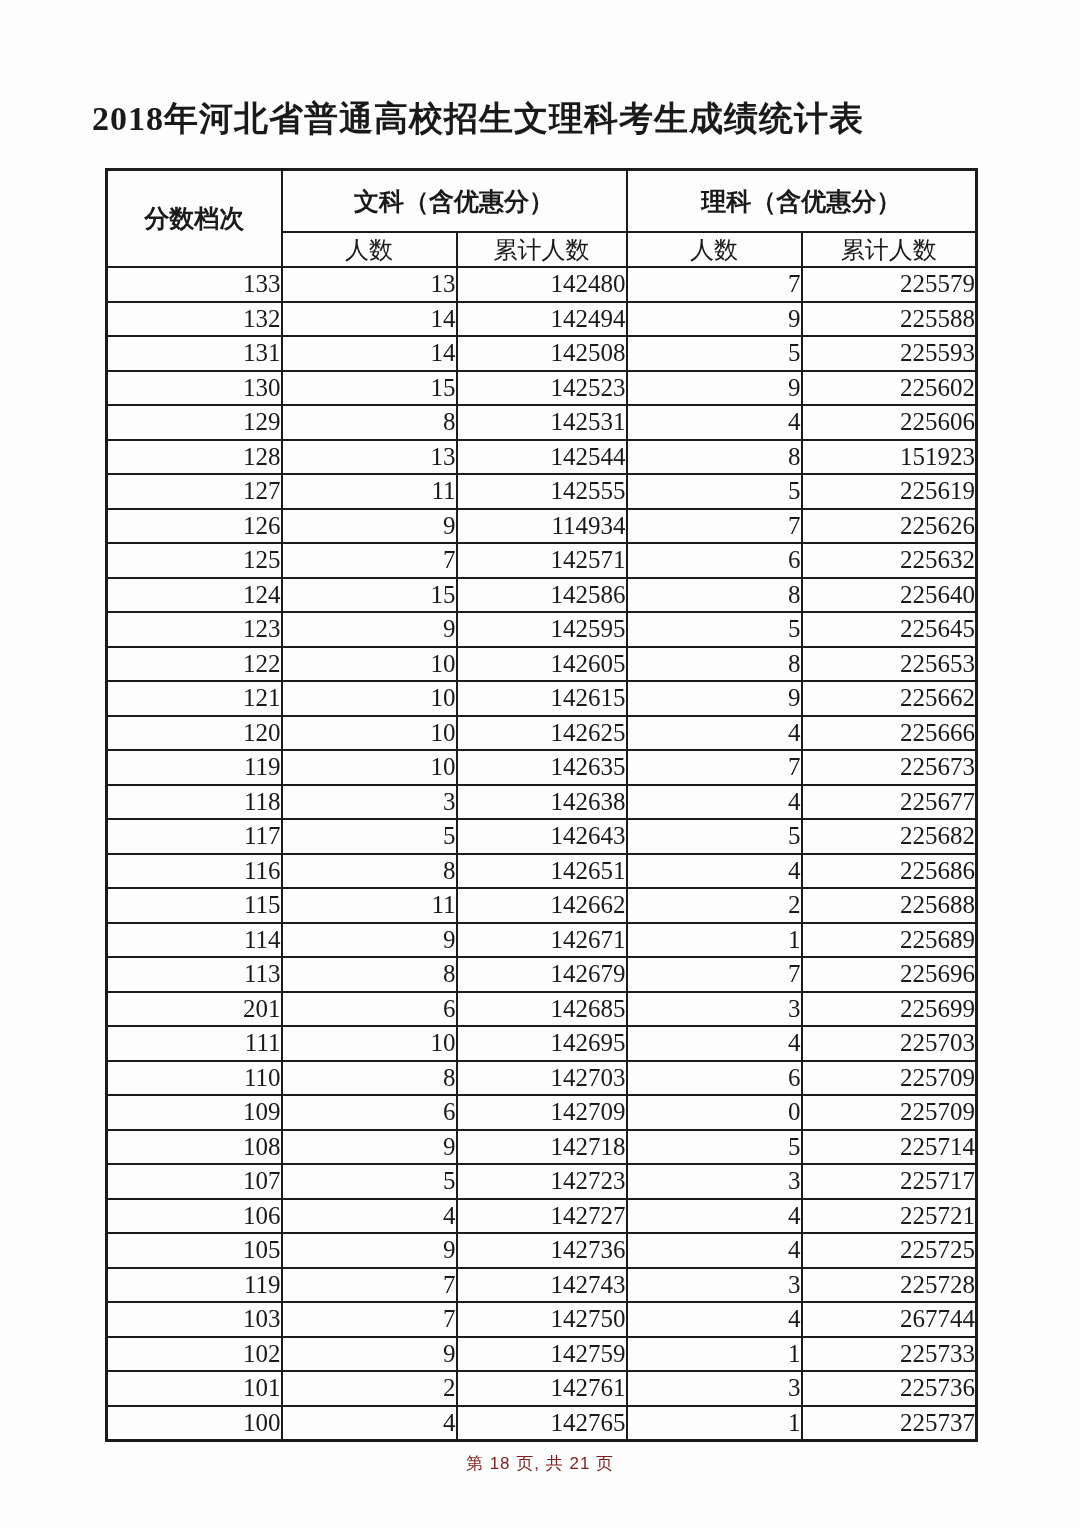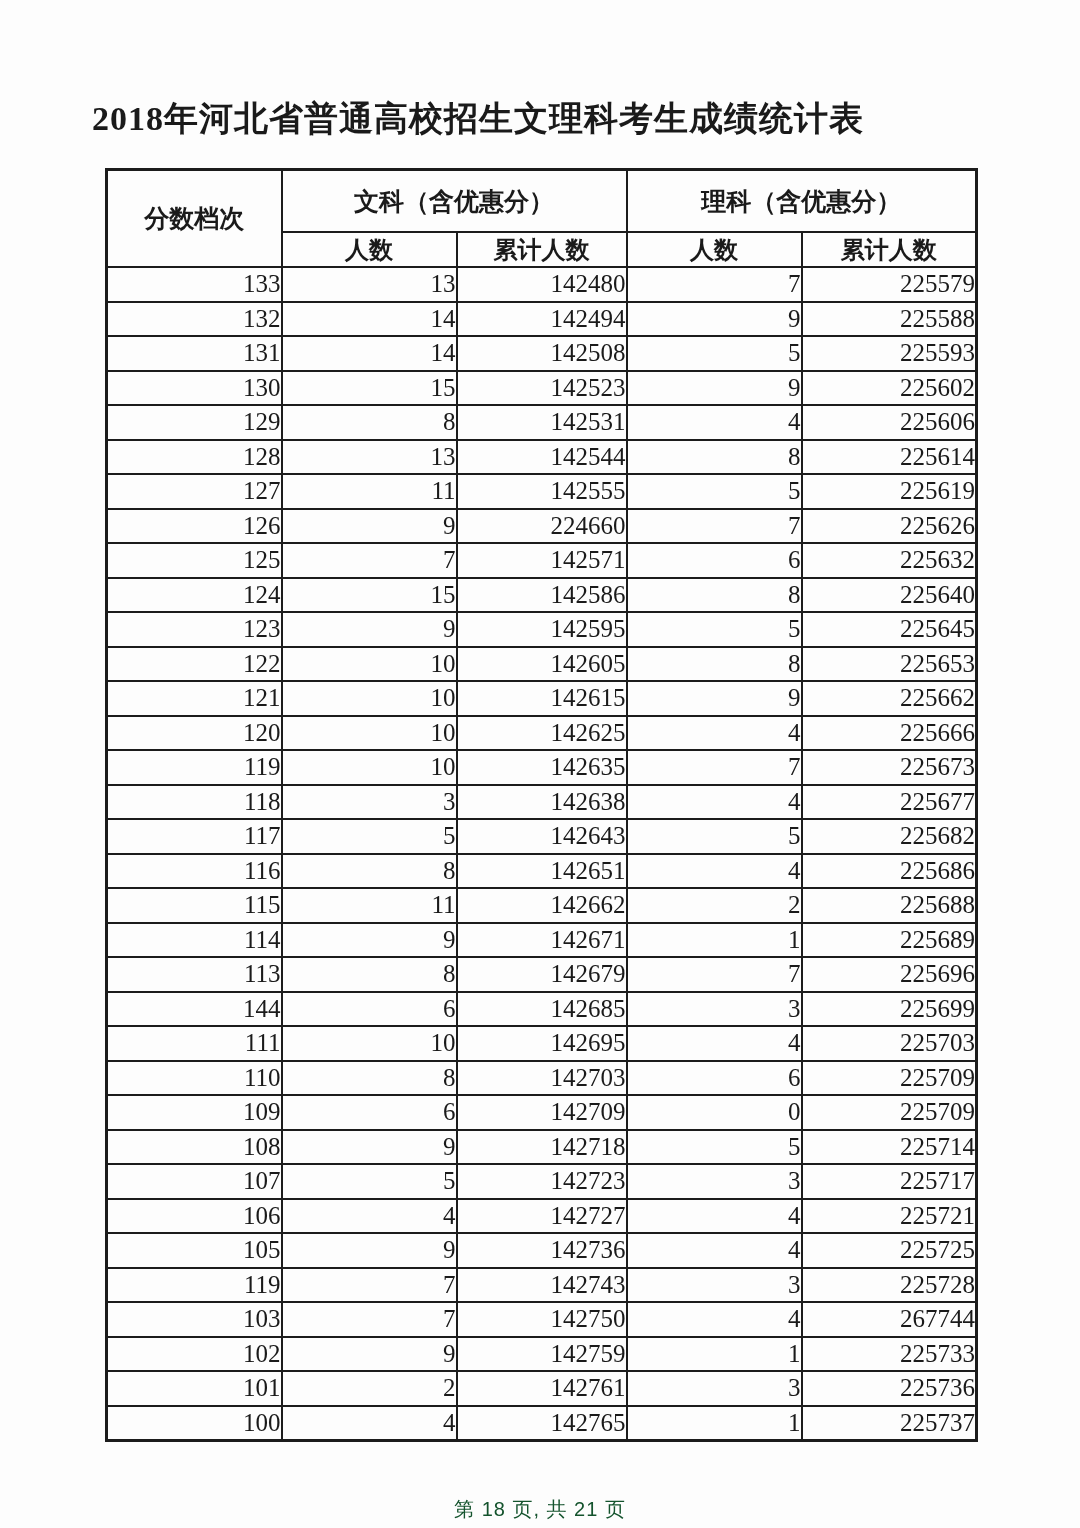--- a/index.html
+++ b/index.html
@@ -61,40 +61,40 @@
   th.hdr-score {
     font-size: 25px;
     font-weight: bold;
     text-align: center;
     vertical-align: middle;
     font-family: Liberation Serif, serif;
   }
   tr.hdr-sub th {
     height: 33px;
     font-size: 24px;
-    font-weight: bold;
+    font-weight: normal;
     vertical-align: middle;
   }
   tbody td {
     height: 32.5px;
     font-size: 25px;
     vertical-align: middle;
   }
   td.c-center { text-align: right; }
   td.c-right  { text-align: right; padding-right: 5px; }
 
   .doc-footer {
     position: absolute;
-    top: 1496px;
+    top: 1452px;
     left: 0;
     width: 1080px;
     text-align: center;
     font-family: "Liberation Sans", sans-serif;
-    font-size: 20px;
-    color: #14532d;
+    font-size: 17px;
+    color: #7f1d1d;
     letter-spacing: 1px;
   }
 </style>
 </head>
 <body>
 
 <div class="doc-page">
 
   <div class="doc-title">2018年河北省普通高校招生文理科考生成绩统计表</div>
 
@@ -153,33 +153,33 @@
           <td class="c-right">8</td>
           <td class="c-right">142531</td>
           <td class="c-right">4</td>
           <td class="c-right">225606</td>
         </tr>
         <tr>
           <td class="c-center">128</td>
           <td class="c-right">13</td>
           <td class="c-right">142544</td>
           <td class="c-right">8</td>
-          <td class="c-right">225614</td>
+          <td class="c-right">151923</td>
         </tr>
         <tr>
           <td class="c-center">127</td>
           <td class="c-right">11</td>
           <td class="c-right">142555</td>
           <td class="c-right">5</td>
           <td class="c-right">225619</td>
         </tr>
         <tr>
           <td class="c-center">126</td>
           <td class="c-right">9</td>
-          <td class="c-right">224660</td>
+          <td class="c-right">114934</td>
           <td class="c-right">7</td>
           <td class="c-right">225626</td>
         </tr>
         <tr>
           <td class="c-center">125</td>
           <td class="c-right">7</td>
           <td class="c-right">142571</td>
           <td class="c-right">6</td>
           <td class="c-right">225632</td>
         </tr>
@@ -261,21 +261,21 @@
           <td class="c-right">225689</td>
         </tr>
         <tr>
           <td class="c-center">113</td>
           <td class="c-right">8</td>
           <td class="c-right">142679</td>
           <td class="c-right">7</td>
           <td class="c-right">225696</td>
         </tr>
         <tr>
-          <td class="c-center">144</td>
+          <td class="c-center">201</td>
           <td class="c-right">6</td>
           <td class="c-right">142685</td>
           <td class="c-right">3</td>
           <td class="c-right">225699</td>
         </tr>
         <tr>
           <td class="c-center">111</td>
           <td class="c-right">10</td>
           <td class="c-right">142695</td>
           <td class="c-right">4</td>

